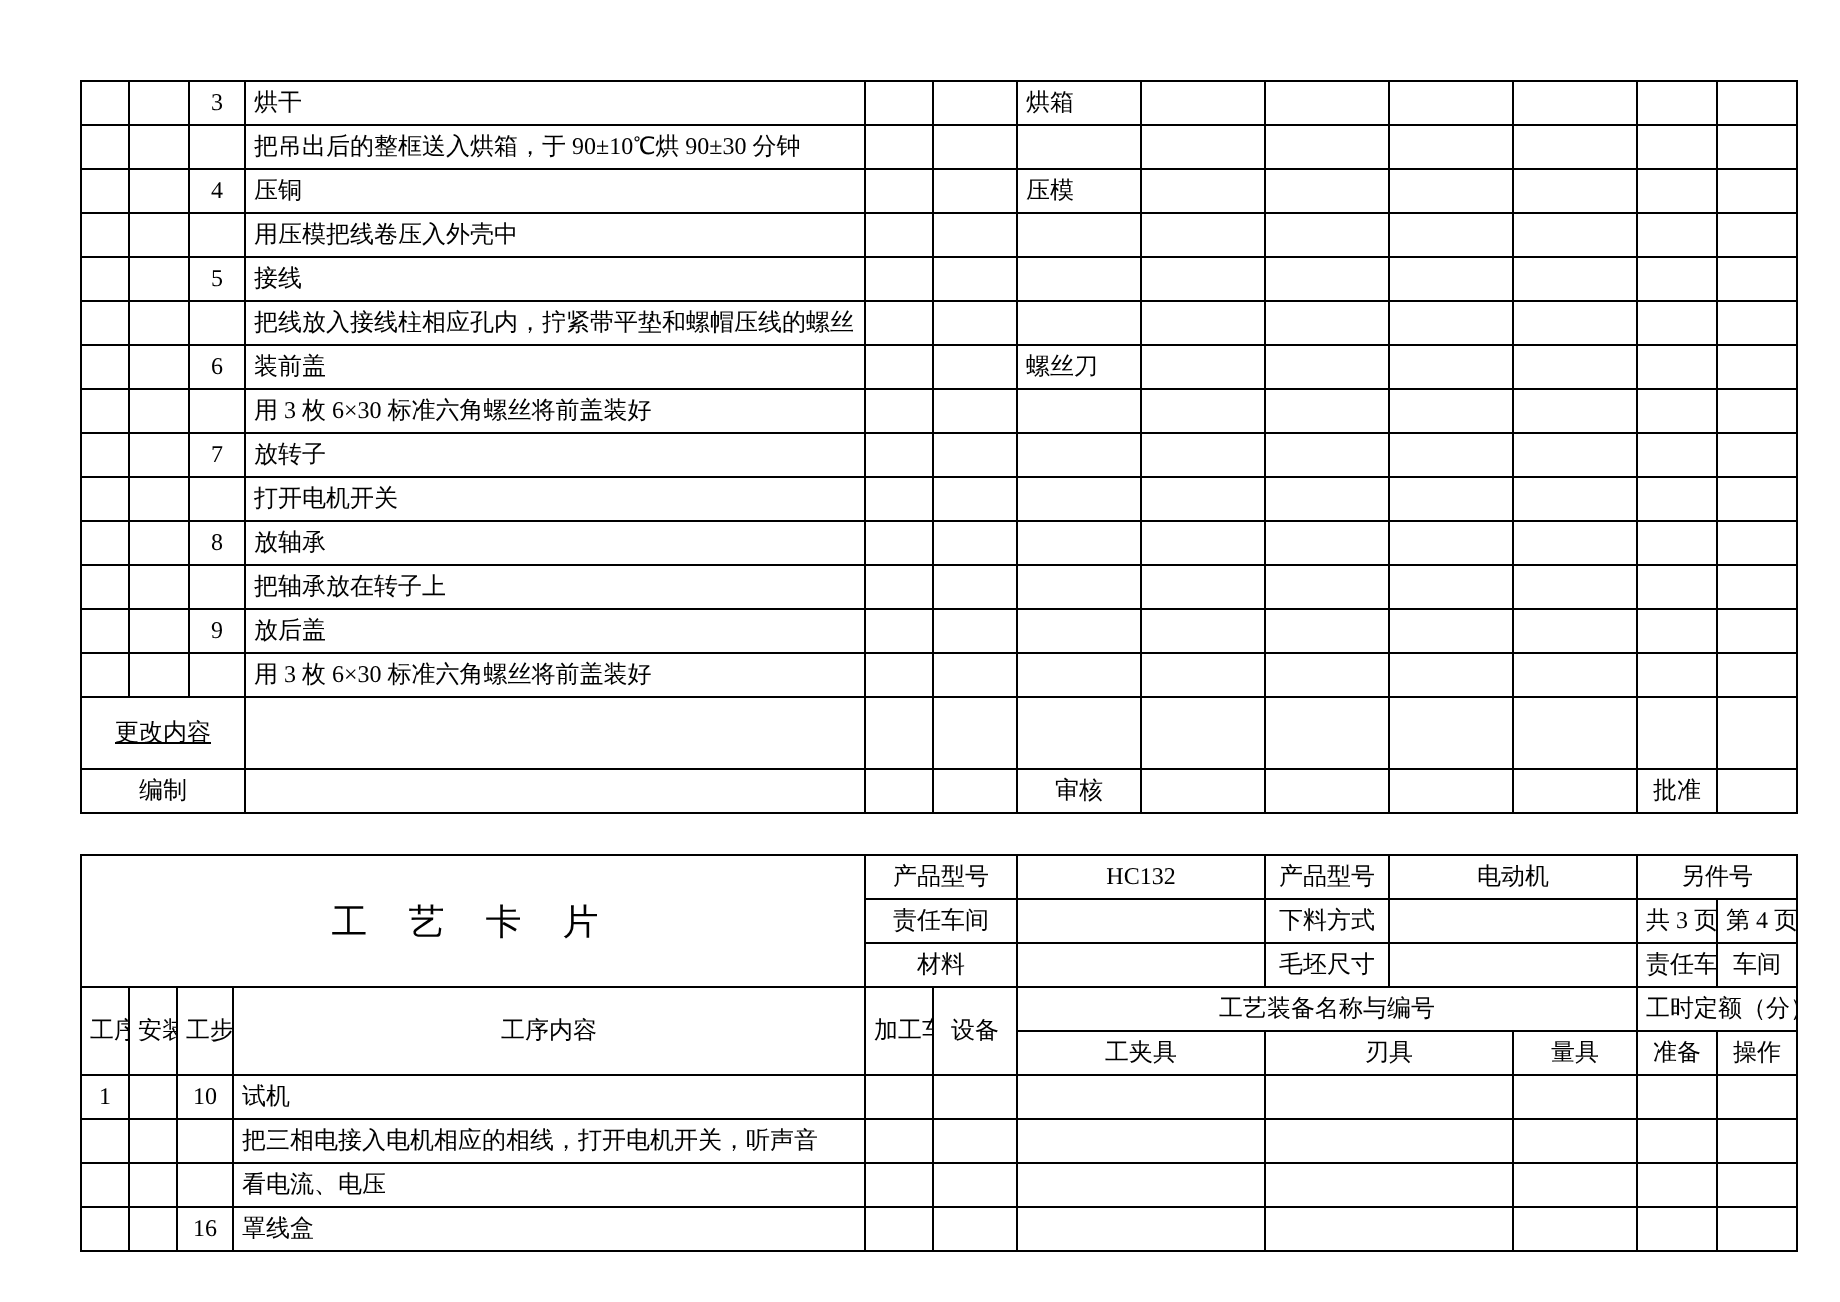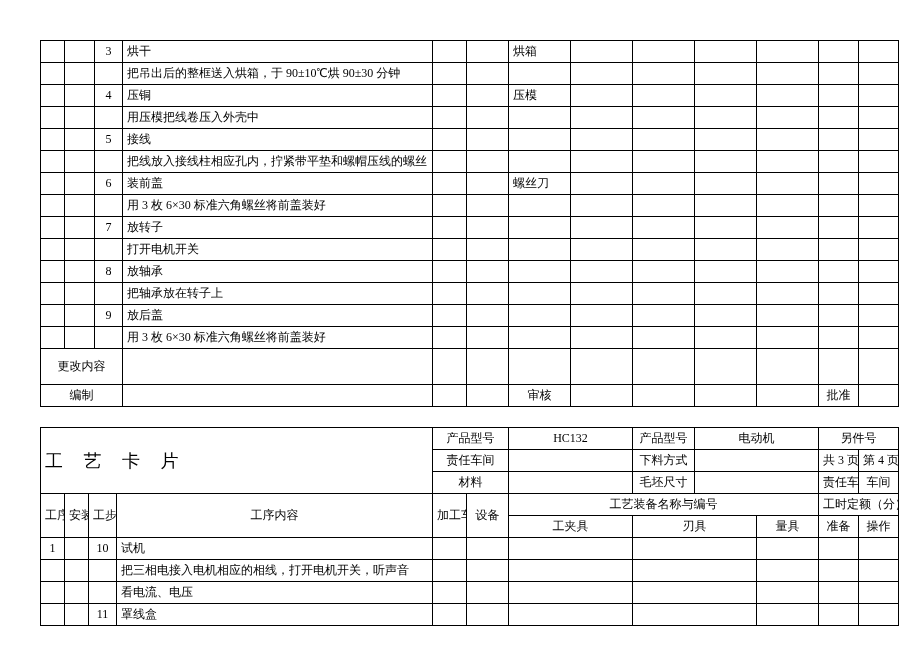--- a/index.html
+++ b/index.html
@@ -22,24 +22,25 @@
       vertical-align: middle;
       font-weight: normal;
       text-align: left;
       overflow: hidden;
       white-space: nowrap;
     }
     .center { text-align: center; }
     .title-cell {
       font-size: 18px;
       letter-spacing: 8px;
+      text-align: center;
       font-family: "SimSun", serif;
     }
     .spacer { height: 20px; }
-    .tall { height: 36px; }
+    .tall { height: 36px; text-decoration: underline; }
   </style>
 </head>
 <body>
 
 <table>
   <colgroup>
     <col style="width:24px">
       <col style="width:30px">
       <col style="width:28px">
     <col style="width:310px">
@@ -393,21 +394,21 @@
         <td></td>
         <td colspan="2"></td>
         <td colspan="2"></td>
         <td></td>
         <td></td>
         <td></td>
       </tr>
       <tr>
         <td class="center"></td>
         <td></td>
-        <td class="center">11</td>
+        <td class="center">16</td>
         <td>罩线盒</td>
         <td></td>
         <td></td>
         <td colspan="2"></td>
         <td colspan="2"></td>
         <td></td>
         <td></td>
         <td></td>
       </tr>
     </tbody>

